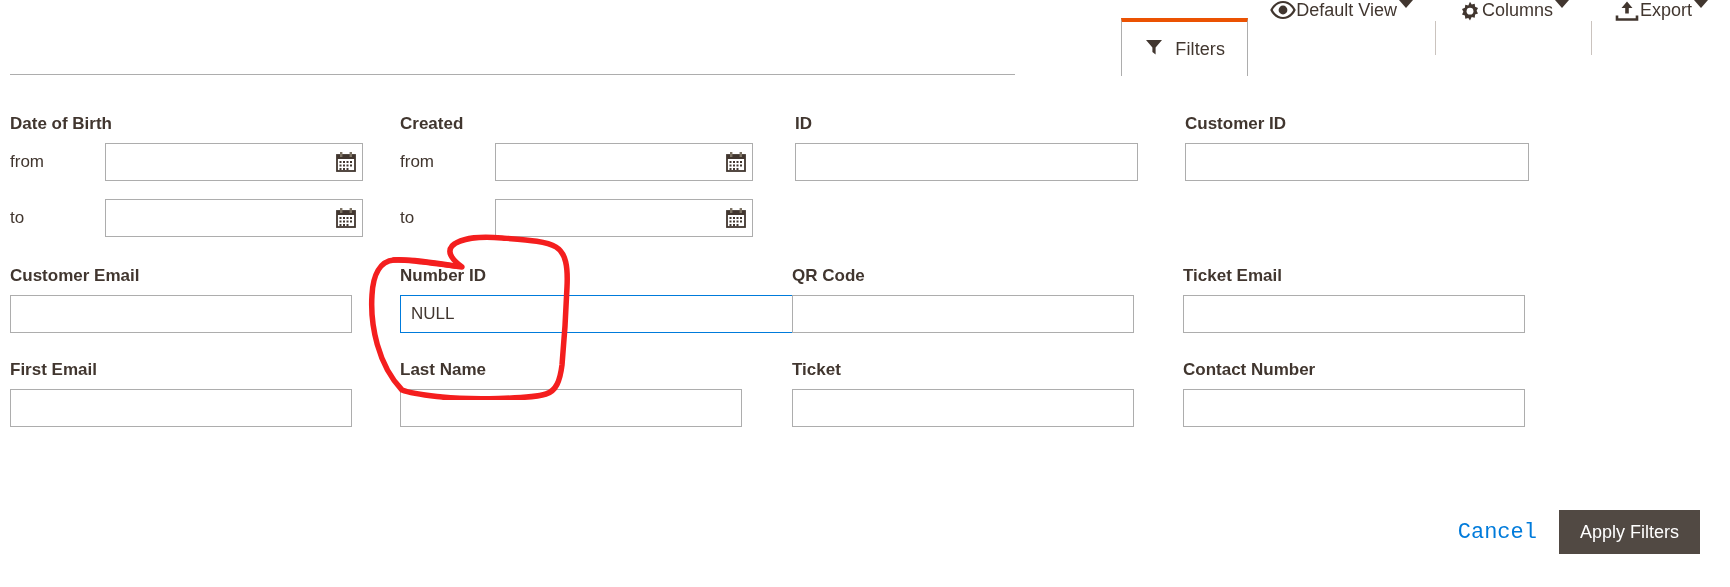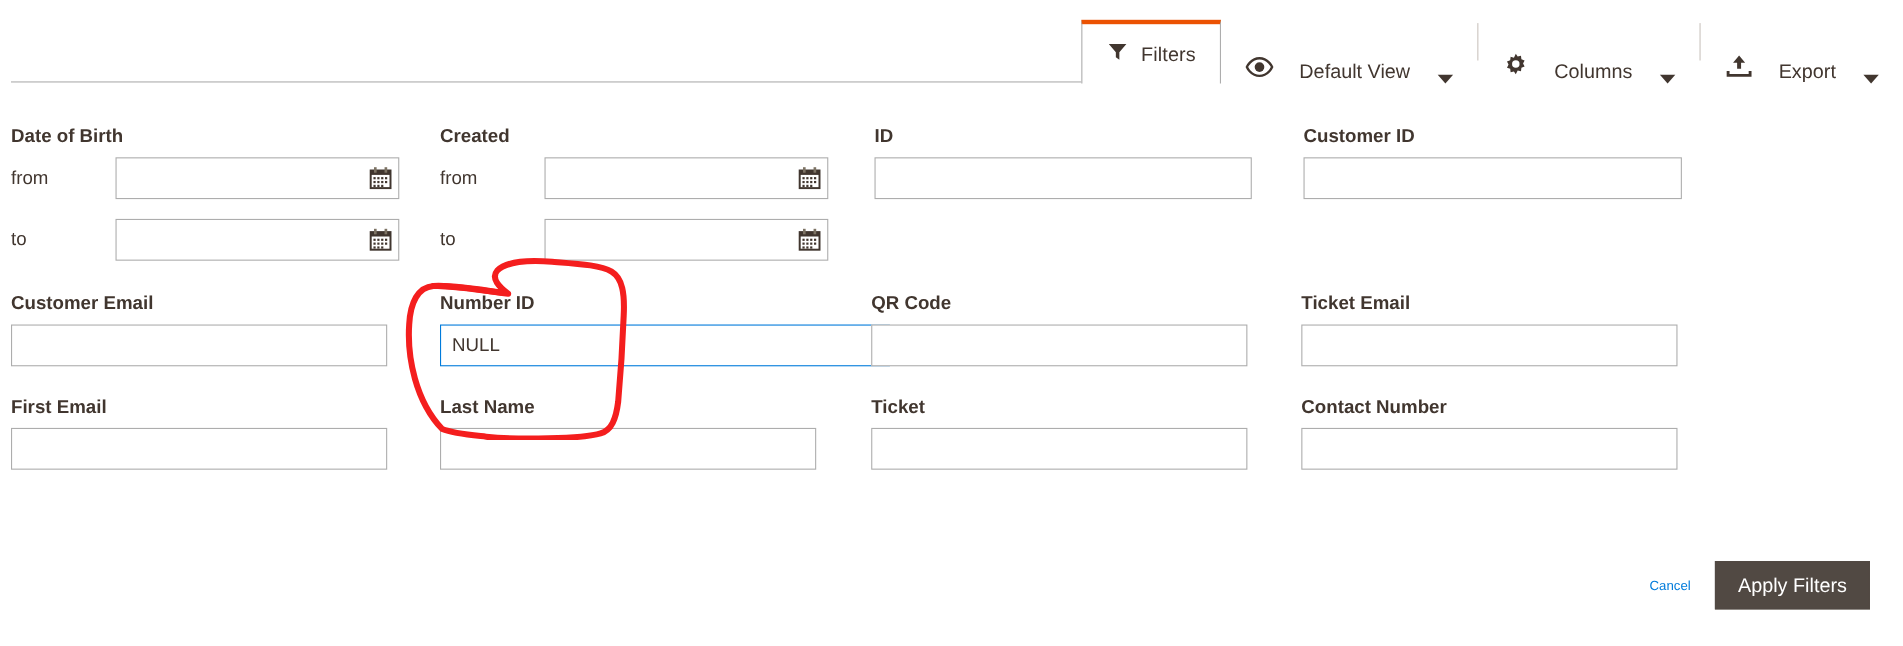--- a/index.html
+++ b/index.html
@@ -59,22 +59,22 @@
     cursor: pointer;
   }
   .tab-filters .label {
     font-size: 18px;
     color: #41362f;
     letter-spacing: .1px;
   }
 
   .tbar-item {
     display: flex;
-    align-items: flex-end;
-    gap: 23px;
+    align-items: flex-start;
+    gap: 0;
     padding: 0 22px;
     height: 76px;
     cursor: pointer;
     position: relative;
   }
   .tbar-item .label {
     font-size: 18px;
     color: #41362f;
     white-space: nowrap;
   }
@@ -159,26 +159,26 @@
   
   .footer {
     position: absolute;
     right: 30px;
     top: 510px;
     display: flex;
     align-items: center;
     gap: 22px;
   }
   .btn-cancel {
-    font-size: 12px;
+    font-size: 22px;
     color: #007bdb;
     background: none;
     border: none;
     cursor: pointer;
-    font-family: Liberation Sans, sans-serif;
+    font-family: Liberation Mono, monospace;
     padding: 0;
   }
   .btn-apply {
     background: #514943;
     color: #ffffff;
     border: 1px solid #514943;
     font-size: 18px;
     font-family: "Liberation Sans", sans-serif;
     padding: 12px 20px;
     cursor: pointer;

